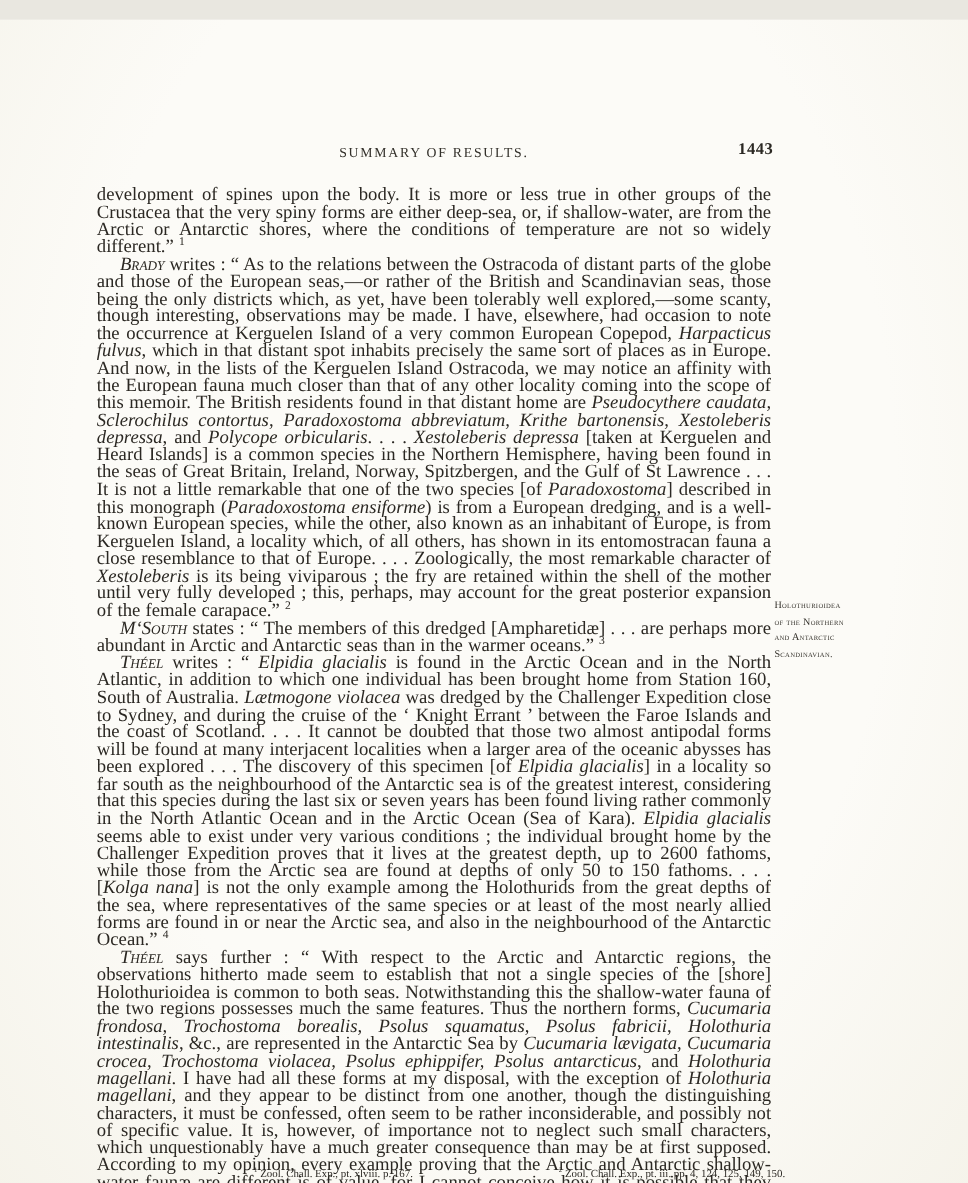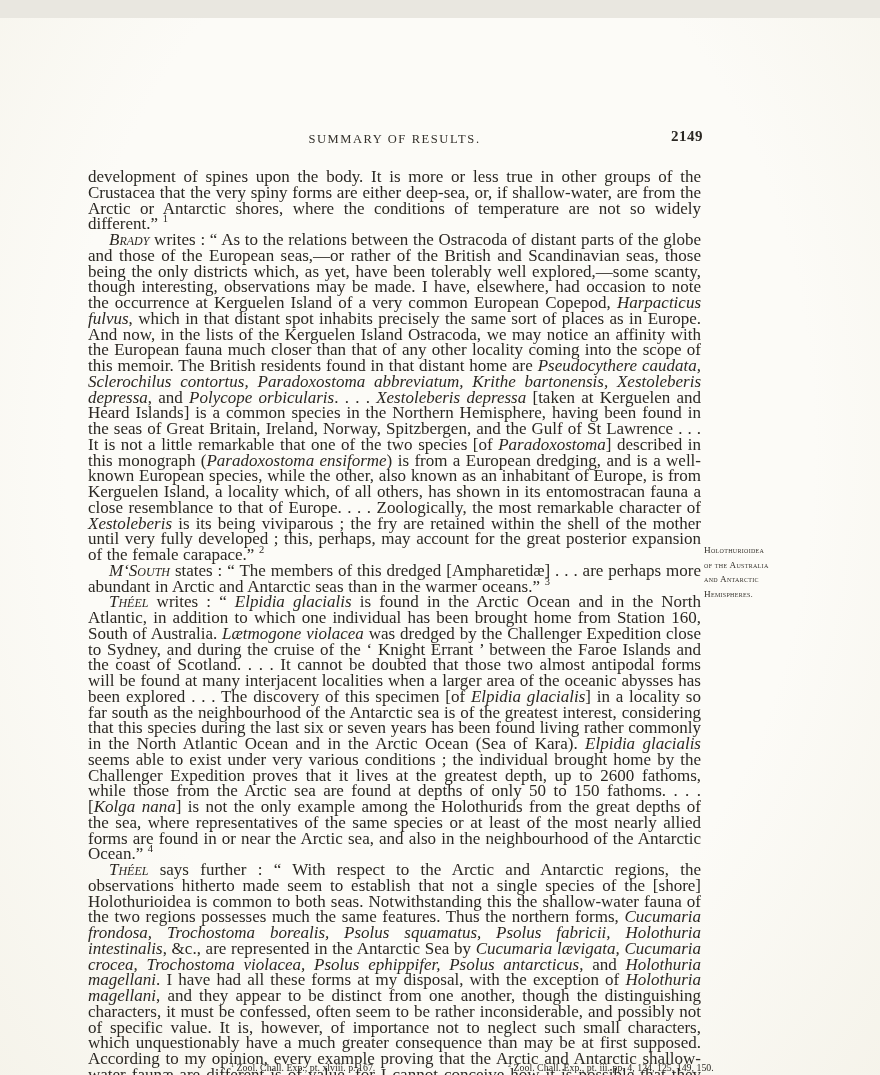--- a/index.html
+++ b/index.html
@@ -66,21 +66,21 @@
   .fncol-right { flex: 1; }
 </style>
 </head>
 <body>
 
 <div class="page">
 
   <div class="text-block">
     <div class="page-header">
       <div class="header-title">SUMMARY OF RESULTS.</div>
-      <div class="page-number">2149</div>
+      <div class="page-number">1443</div>
     </div>
 
     <div>
         <p class="para"><span>development of spines upon the body.  It is more or less true in other groups of the Crustacea that the very spiny forms are either deep-sea, or, if shallow-water, are from the Arctic or Antarctic shores, where the conditions of temperature are not so widely different.” </span><sup class="fnref">1</sup></p>
         <p class="para indent"><span class="sc">Brady</span><span> writes : “ As to the relations between the Ostracoda of distant parts of the globe and those of the European seas,—or rather of the British and Scandinavian seas, those being the only districts which, as yet, have been tolerably well explored,—some scanty, though interesting, observations may be made.  I have, elsewhere, had occasion to note the occurrence at Kerguelen Island of a very common European Copepod, </span><span class="it">Harpacticus fulvus</span><span>, which in that distant spot inhabits precisely the same sort of places as in Europe.  And now, in the lists of the Kerguelen Island Ostracoda, we may notice an affinity with the European fauna much closer than that of any other locality coming into the scope of this memoir.  The British residents found in that distant home are </span><span class="it">Pseudocythere caudata, Sclerochilus contortus, Paradoxostoma abbreviatum, Krithe bartonensis, Xestoleberis depressa</span><span>, and </span><span class="it">Polycope orbicularis</span><span>. . . . </span><span class="it">Xestoleberis depressa</span><span> [taken at Kerguelen and Heard Islands] is a common species in the Northern Hemisphere, having been found in the seas of Great Britain, Ireland, Norway, Spitzbergen, and the Gulf of St Lawrence . . . It is not a little remarkable that one of the two species [of </span><span class="it">Paradoxostoma</span><span>] described in this monograph (</span><span class="it">Paradoxostoma ensiforme</span><span>) is from a European dredging, and is a well-known European species, while the other, also known as an inhabitant of Europe, is from Kerguelen Island, a locality which, of all others, has shown in its entomostracan fauna a close resemblance to that of Europe. . . . Zoologically, the most remarkable character of </span><span class="it">Xestoleberis</span><span> is its being viviparous ; the fry are retained within the shell of the mother until very fully developed ; this, perhaps, may account for the great posterior expansion of the female carapace.” </span><sup class="fnref">2</sup></p>
         <p class="para indent"><span class="sc">M‘South</span><span> states : “ The members of this dredged [Ampharetidæ] . . . are perhaps more abundant in Arctic and Antarctic seas than in the warmer oceans.” </span><sup class="fnref">3</sup></p>
         <p class="para indent"><span class="sc">Théel</span><span> writes : “ </span><span class="it">Elpidia glacialis</span><span> is found in the Arctic Ocean and in the North Atlantic, in addition to which one individual has been brought home from Station 160, South of Australia.  </span><span class="it">Lætmogone violacea</span><span> was dredged by the Challenger Expedition close to Sydney, and during the cruise of the ‘ Knight Errant ’ between the Faroe Islands and the coast of Scotland. . . . It cannot be doubted that those two almost antipodal forms will be found at many interjacent localities when a larger area of the oceanic abysses has been explored . . . The discovery of this specimen [of </span><span class="it">Elpidia glacialis</span><span>] in a locality so far south as the neighbourhood of the Antarctic sea is of the greatest interest, considering that this species during the last six or seven years has been found living rather commonly in the North Atlantic Ocean and in the Arctic Ocean (Sea of Kara). </span><span class="it">Elpidia glacialis</span><span> seems able to exist under very various conditions ; the individual brought home by the Challenger Expedition proves that it lives at the greatest depth, up to 2600 fathoms, while those from the Arctic sea are found at depths of only 50 to 150 fathoms. . . . [</span><span class="it">Kolga nana</span><span>] is not the only example among the Holothurids from the great depths of the sea, where representatives of the same species or at least of the most nearly allied forms are found in or near the Arctic sea, and also in the neighbourhood of the Antarctic Ocean.” </span><sup class="fnref">4</sup></p>
         <p class="para indent"><span class="sc">Théel</span><span> says further : “ With respect to the Arctic and Antarctic regions, the observations hitherto made seem to establish that not a single species of the [shore] Holothurioidea is common to both seas.  Notwithstanding this the shallow-water fauna of the two regions possesses much the same features.  Thus the northern forms, </span><span class="it">Cucumaria frondosa, Trochostoma borealis, Psolus squamatus, Psolus fabricii, Holothuria intestinalis</span><span>, &amp;c., are represented in the Antarctic Sea by </span><span class="it">Cucumaria lævigata, Cucumaria crocea, Trochostoma violacea, Psolus ephippifer, Psolus antarcticus</span><span>, and </span><span class="it">Holothuria magellani</span><span>.  I have had all these forms at my disposal, with the exception of </span><span class="it">Holothuria magellani</span><span>, and they appear to be distinct from one another, though the distinguishing characters, it must be confessed, often seem to be rather inconsiderable, and possibly not of specific value.  It is, however, of importance not to neglect such small characters, which unquestionably have a much greater consequence than may be at first supposed.  According to my opinion, every example proving that the Arctic and Antarctic shallow-water faunæ are different is of value, for I cannot conceive how it is possible that they can have animals which are entirely similar.  Of course, I do not take into consideration such forms as pass their existence on the bottom of the deep sea or at the</span></p>
       </div>
 
@@ -91,18 +91,18 @@
         </div>
       <div class="fncol-right">
           <div><sup class="fnref">2</sup> Zool. Chall. Exp., pt. iii. pp. 4, 124, 125, 149, 150.</div>
           <div><sup class="fnref">4</sup> Zool. Chall. Exp., pt. xiii. pp. 4, 18, 19, 42.</div>
         </div>
     </div>
   </div>
 
   <div class="margin-note">
       <div>Holothurioidea</div>
-      <div>of the Australia</div>
+      <div>of the Northern</div>
       <div>and Antarctic</div>
-      <div>Hemispheres.</div>
+      <div>Scandinavian.</div>
     </div>
 
 </div>
 
 </body></html>

